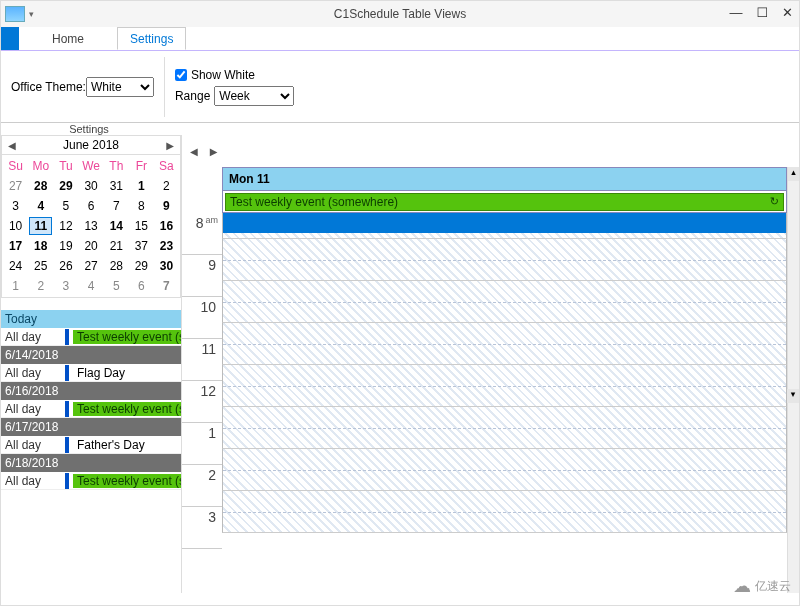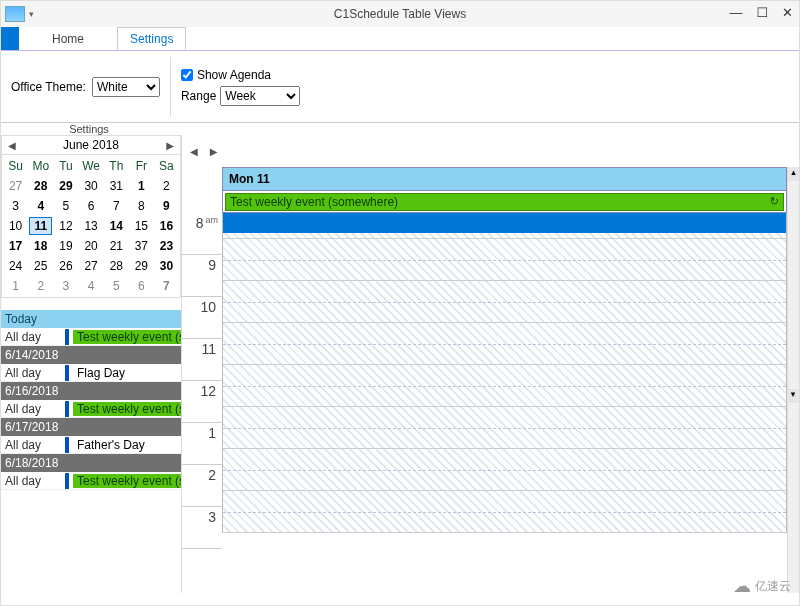--- a/index.html
+++ b/index.html
@@ -11,39 +11,39 @@
 .titlebar .title { position: absolute; left: 50%; transform: translateX(-50%); color: #444; }
 .titlebar .winbtns { position: absolute; right: 6px; top: 4px; display: flex; gap: 14px; }
 .titlebar .winbtns span { font-family: Arial; font-size: 13px; color: #333; cursor: default; }
 
 .ribbon-tabs { display: flex; height: 24px; border-bottom: 1px solid #c4b5fd; gap: 20px; }
 .file-tab { background: #0178d7; color: #fff; width: 18px; }
 .ribbon-tabs .tab { padding: 4px 12px; border: 1px solid transparent; color: #444; }
 .ribbon-tabs .tab.active { border-color: #ccc; border-bottom-color: #fff; background: #fff; color: #0178d7; }
 
 .ribbon-body { height: 72px; border-bottom: 1px solid #ccc; display: flex; padding: 6px 10px; gap: 10px; }
-.group1 { display: flex; align-items: center; gap: 6px; }
+.group1 { display: flex; align-items: center; }
 .group1 select { width: 68px; height: 20px; font-size: 12px; }
 .vsep { width: 1px; background: #ddd; height: 60px; }
 .group2 { display: flex; flex-direction: column; justify-content: center; gap: 4px; }
 .row-inline { display: flex; align-items: center; gap: 4px; }
 .row-inline select { width: 80px; height: 20px; }
 
 .settings-hdr { font-size: 11px; text-align: center; padding-right: 4px; width: 180px; color: #444; }
 
 .content { display: flex; height: 458px; }
 .leftpane { width: 180px; display: flex; flex-direction: column; }
 
 .monthnav { height: 20px; display: flex; align-items: center; justify-content: space-between; padding: 0 6px; border: 1px solid #ddd; }
 .monthnav .arrow { font-size: 10px; color: #555; }
 .monthnav .label { font-weight: normal; }
 
 .cal { border: 1px solid #ddd; border-top: none; font-size: 11px; }
 .cal th, .cal td { width: 24px; height: 18px; text-align: center; }
-.cal th { color: #14532d; font-weight: normal; }
+.cal th { color: #ec4899; font-weight: normal; }
 .cal td.dim { color: #888; }
 .cal td.bold { font-weight: bold; }
 .cal td.sel { border: 1px solid #0178d7; background: #cfe6fa; }
 
 .agenda { margin-top: 12px; display: flex; flex-direction: column; }
 .agenda .today-h { background: #8cd2f0; padding: 2px 4px; color: #0a4866; }
 .agenda .date-h { background: #707070; padding: 2px 4px; color: #fff; }
 .agenda .ev-row { display: flex; align-items: center; height: 18px; border-bottom: 1px solid #eee; }
 .agenda .ev-row .lab { width: 64px; padding-left: 4px; color: #333; }
 .agenda .ev-row .bar-b { width: 4px; height: 16px; background: #0050c8; margin-right: 4px; }
@@ -106,21 +106,21 @@
 
 <div class="ribbon-body">
   <div class="group1">
     <span>Office Theme:</span>
     <select><option>White</option></select>
   </div>
   <div class="vsep"></div>
   <div class="group2">
     <div class="row-inline">
       <input type="checkbox" checked="" style="">
-      <span>Show Agenda</span>
+      <span>Show White</span>
     </div>
     <div class="row-inline">
       <span>Range</span>
       <select><option>Week</option></select>
     </div>
   </div>
 </div>
 <div class="settings-hdr">Settings</div>
 
 <div class="content">

